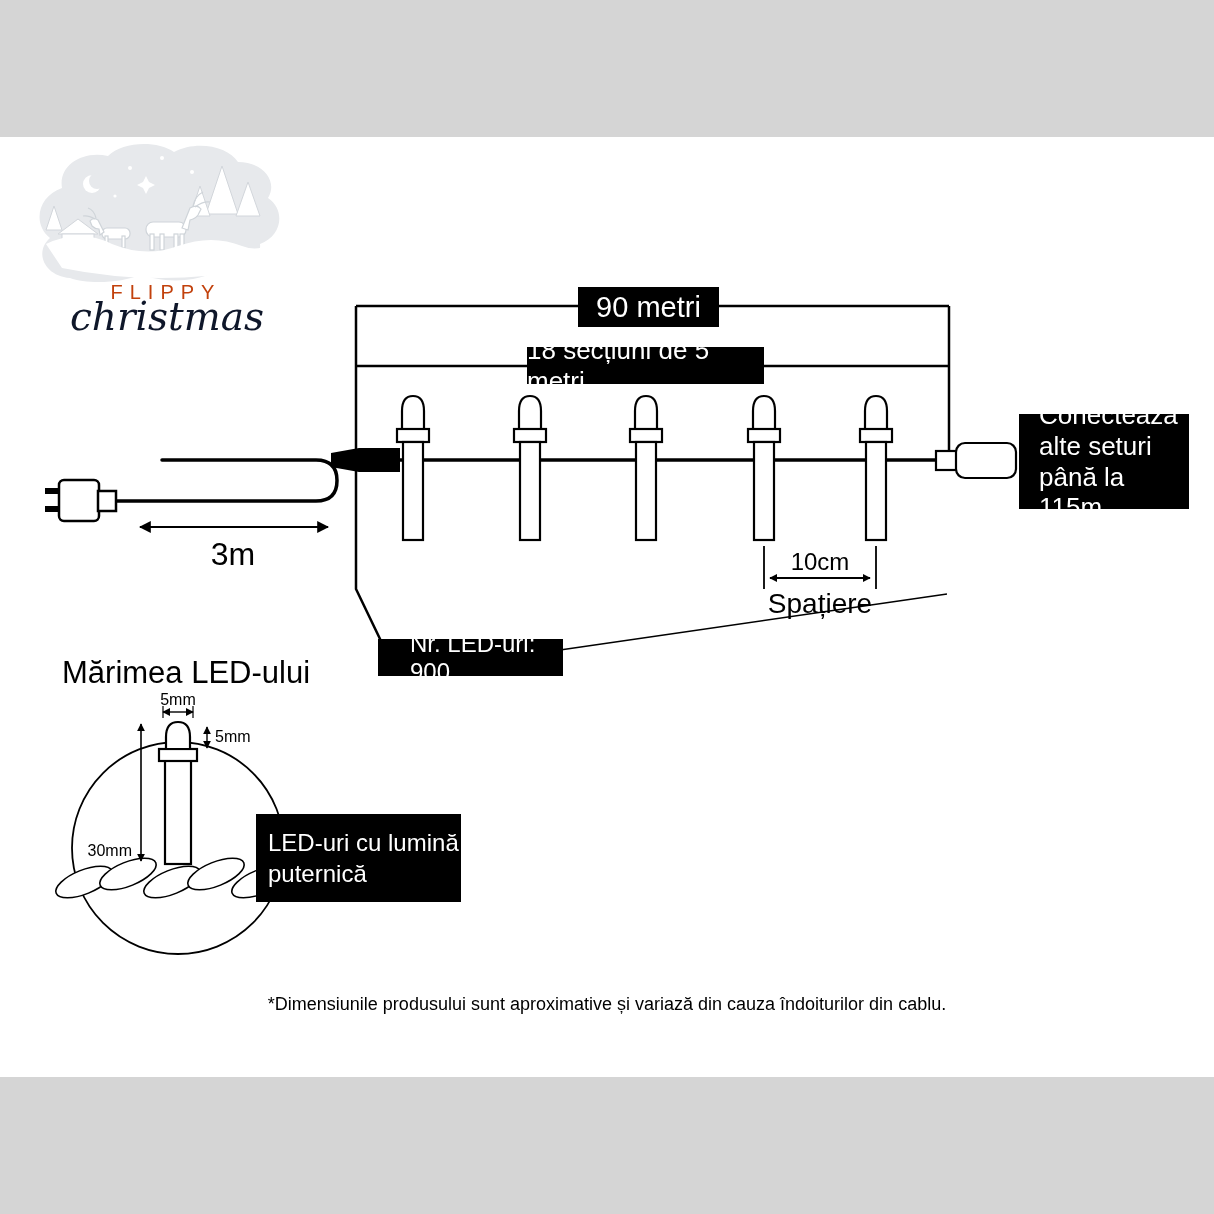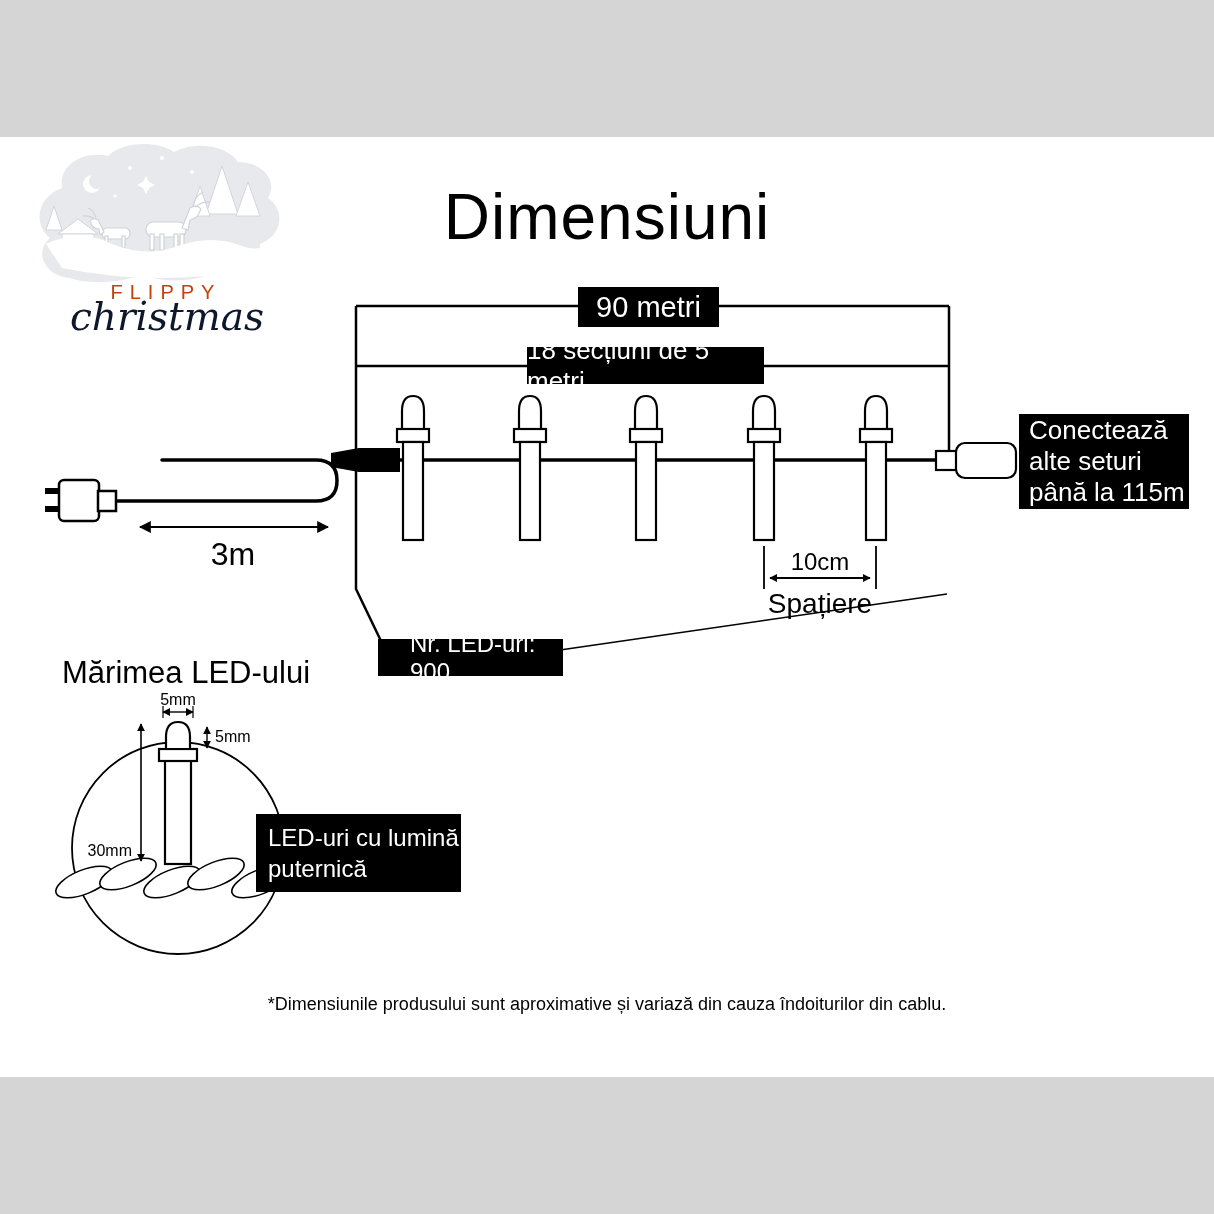--- a/index.html
+++ b/index.html
@@ -14,22 +14,22 @@
          font-size:64px;letter-spacing:1px;}
 
   .blackbox{position:absolute;background:#000;color:#fff;display:flex;
             align-items:center;justify-content:center;box-sizing:border-box;}
   .blackbox span{display:block;}
   .box-90{left:578px;top:287px;width:141px;height:40px;font-size:29px;}
   .box-sections{left:527px;top:347px;width:237px;height:37px;font-size:26px;}
   .box-ledcount{left:378px;top:639px;width:185px;height:37px;font-size:24px;padding-left:32px;}
   .box-connect{left:1019px;top:414px;width:170px;height:95px;font-size:26px;
                flex-direction:column;align-items:flex-start;justify-content:center;
-               padding-left:10px;line-height:1.18;}
-  .box-lednote{left:256px;top:814px;width:205px;height:78px;font-size:24px;
+               padding-left:20px;line-height:1.18;}
+  .box-lednote{left:256px;top:814px;width:205px;height:88px;font-size:24px;
                flex-direction:column;align-items:flex-start;justify-content:center;
                padding-left:12px;line-height:1.3;}
 
   .m-3m{position:absolute;left:178px;top:536px;width:110px;text-align:center;font-size:32px;}
   .m-10cm{position:absolute;left:770px;top:548px;width:100px;text-align:center;font-size:24px;}
   .spacing-word{position:absolute;left:745px;top:588px;width:150px;text-align:center;font-size:28px;}
 
   .led-title{position:absolute;left:62px;top:655px;font-size:31px;}
   .mm{position:absolute;font-size:16px;}
   .mm-top{left:148px;top:691px;width:60px;text-align:center;}
@@ -182,21 +182,20 @@
       </g>
       <g stroke="#000" fill="none">
         <path d="M163 712 H193" stroke-width="1.4" marker-start="url(#ahs)" marker-end="url(#ahs)"></path>
         <path d="M163 706 V718 M193 706 V718" stroke-width="1.2"></path>
         <path d="M207 727 V748" stroke-width="1.4" marker-start="url(#ahs)" marker-end="url(#ahs)"></path>
         <path d="M141 724 V861" stroke-width="1.6" marker-start="url(#ahs)" marker-end="url(#ahs)"></path>
       </g>
     </g>
   </svg>
 
-  <div class="title">Dimensiuni</div>
 
   <div class="logo-flippy">FLIPPY</div>
   <div class="logo-christmas">christmas</div>
 
   <div class="blackbox box-90">90 metri</div>
   <div class="blackbox box-sections">18 secțiuni de 5 metri</div>
 
   <div class="m-3m">3m</div>
   <div class="m-10cm">10cm</div>
   <div class="spacing-word">Spațiere</div>

